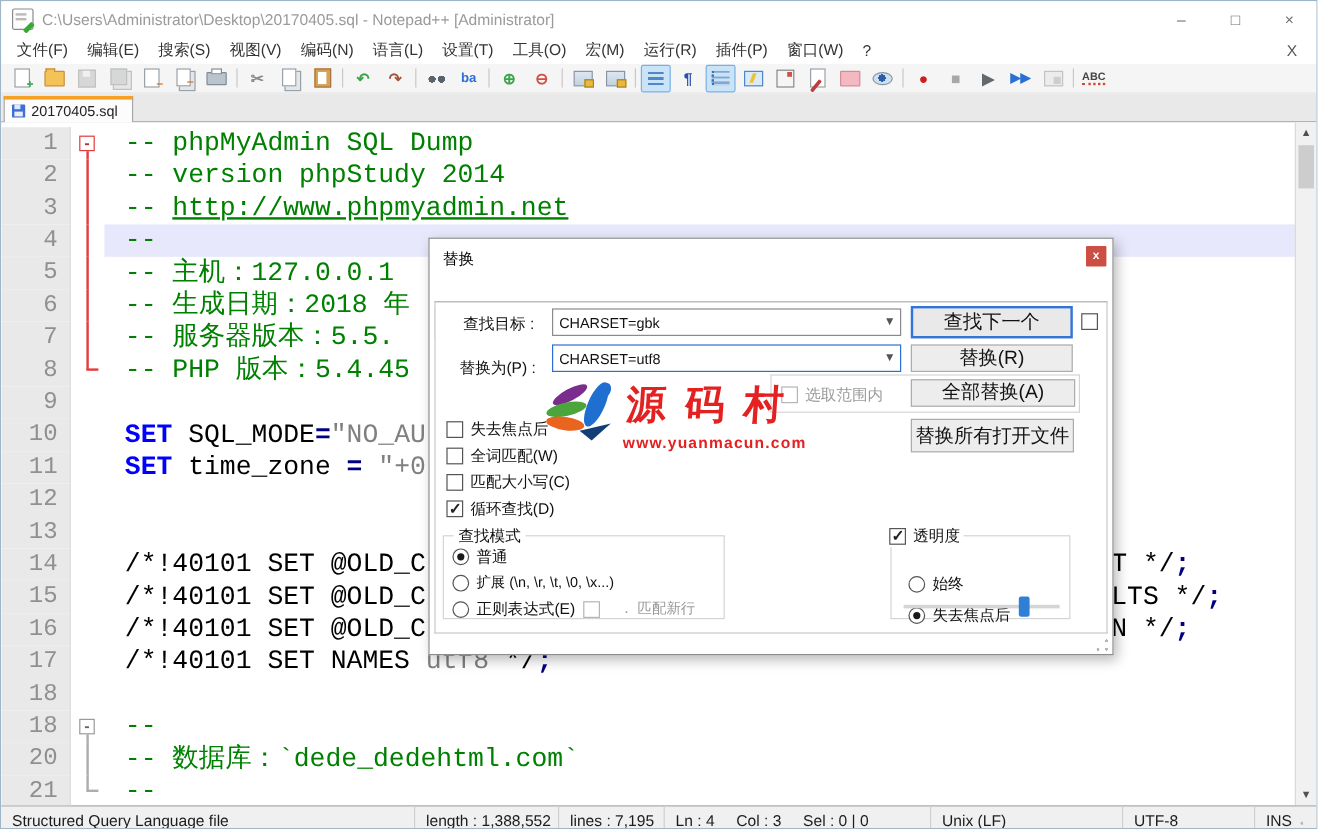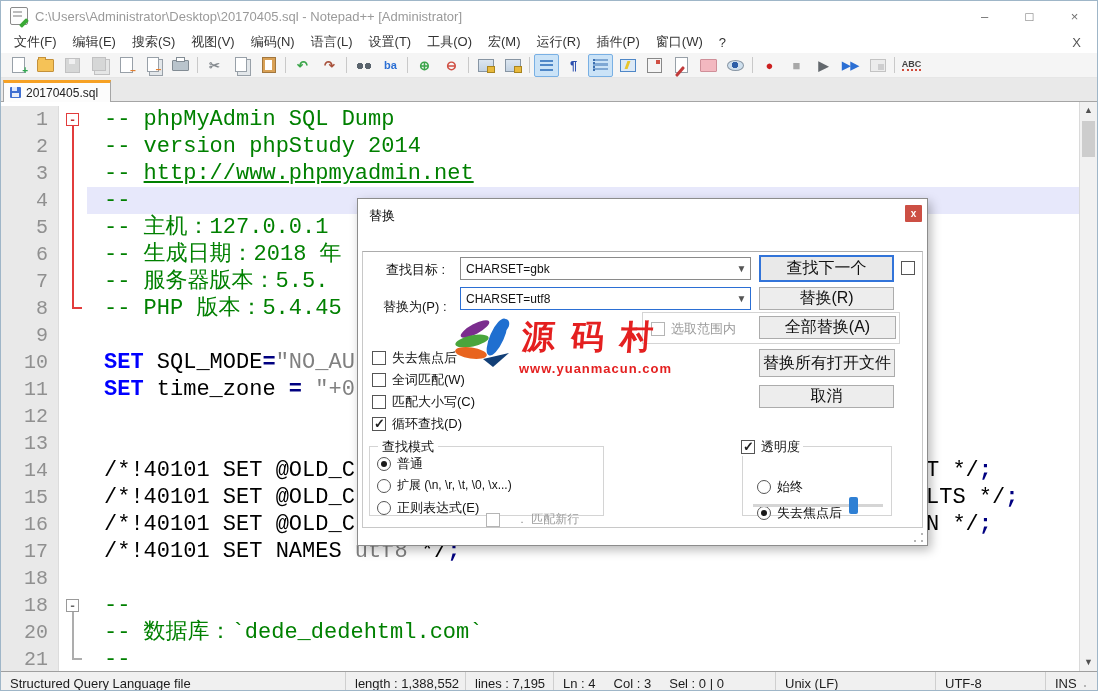--- a/index.html
+++ b/index.html
@@ -467,21 +467,20 @@
     <div class="btn" style="left:401px;top:88px;width:135px;height:23px;">替换(R)</div>
 
     <div class="grp" style="left:284px;top:113px;width:258px;height:32px;"></div>
     <span class="ctl" style="left:293px;top:121px;">
       <span class="cb grayed"></span>
       <span class="gray-t">选取范围内</span>
     </span>
     <div class="btn" style="left:401px;top:117px;width:137px;height:23px;">全部替换(A)</div>
 
     <div class="btn" style="left:401px;top:150px;width:136px;height:28px;">替换所有打开文件</div>
-    <div class="btn" style="left:401px;top:186px;width:135px;height:23px;">取消</div>
 
     <span class="ctl" style="left:14px;top:150px;">
       <span class="cb"></span>
       <span>失去焦点后</span>
     </span>
     <span class="ctl" style="left:14px;top:172px;">
       <span class="cb"></span>
       <span>全词匹配(W)</span>
     </span>
     <span class="ctl" style="left:14px;top:194px;">
@@ -501,21 +500,21 @@
       <span>普通</span>
     </span>
     <span class="ctl" style="left:19px;top:278px;font-size:12px;">
       <span class="rd"></span>
       <span>扩展 (\n, \r, \t, \0, \x...)</span>
     </span>
     <span class="ctl" style="left:19px;top:300px;">
       <span class="rd"></span>
       <span>正则表达式(E)</span>
     </span>
-    <span class="ctl" style="left:128px;top:312px;font-size:12px;gap:16px;">
+    <span class="ctl" style="left:128px;top:300px;font-size:12px;gap:16px;">
       <span class="cb grayed"></span>
       <span class="gray-t">． 匹配新行</span>
     </span>
 
     <div class="grp" style="left:384px;top:247px;width:150px;height:70px;"></div>
     <span class="ctl" style="left:380px;top:239px;background:#fff;padding:0 3px;">
       <span class="cb checked"></span>
       <span>透明度</span>
     </span>
     <span class="ctl" style="left:399px;top:257px;margin-top:48px;">

